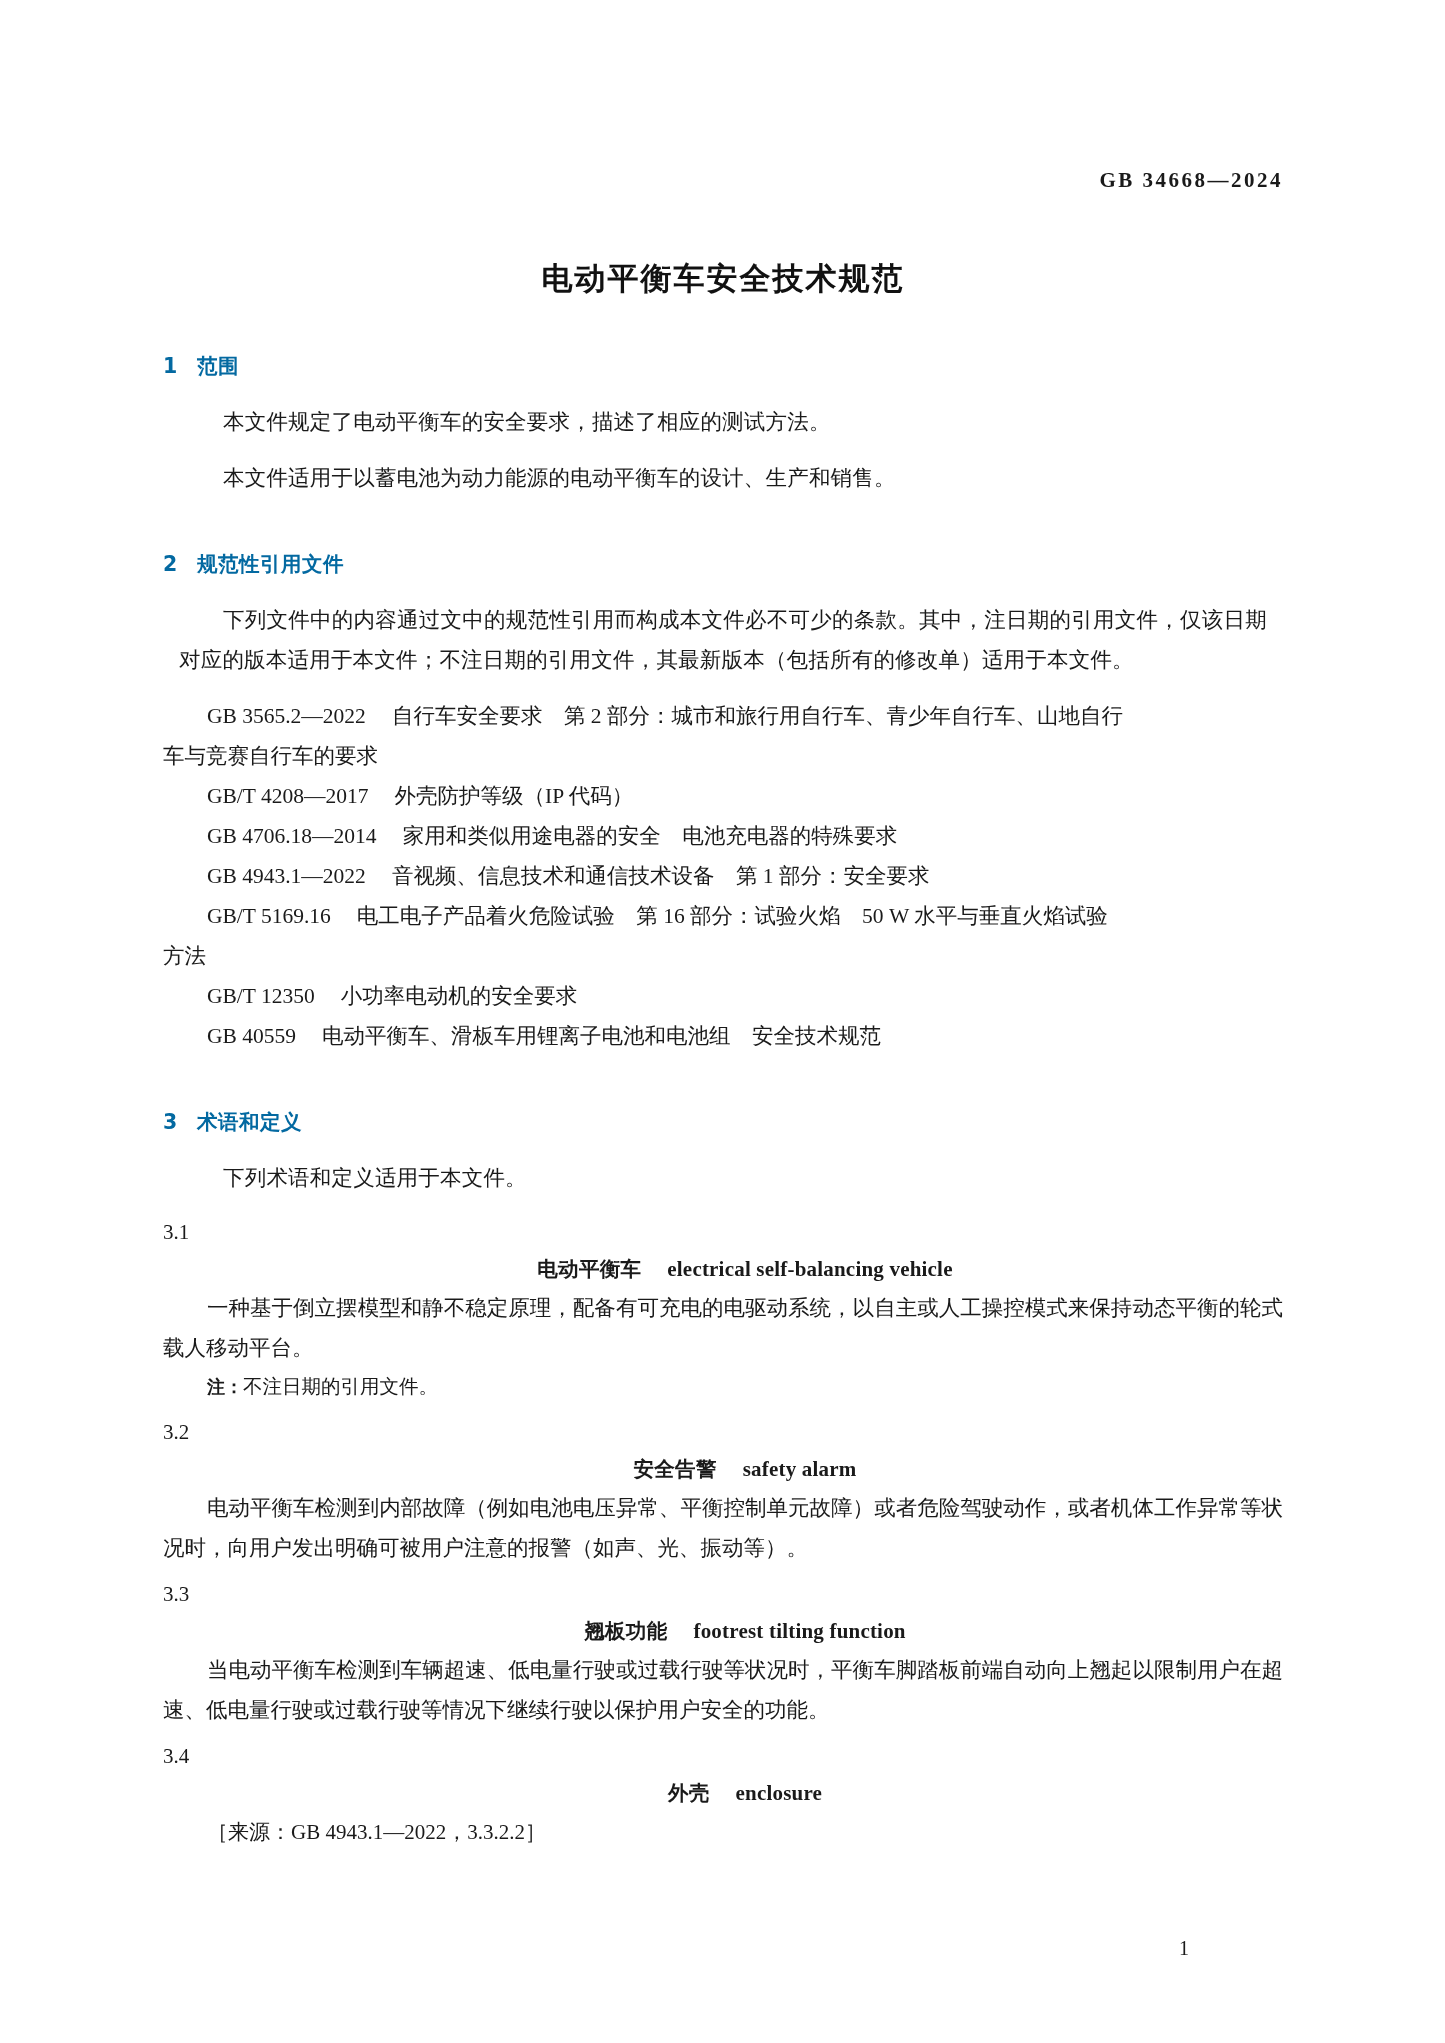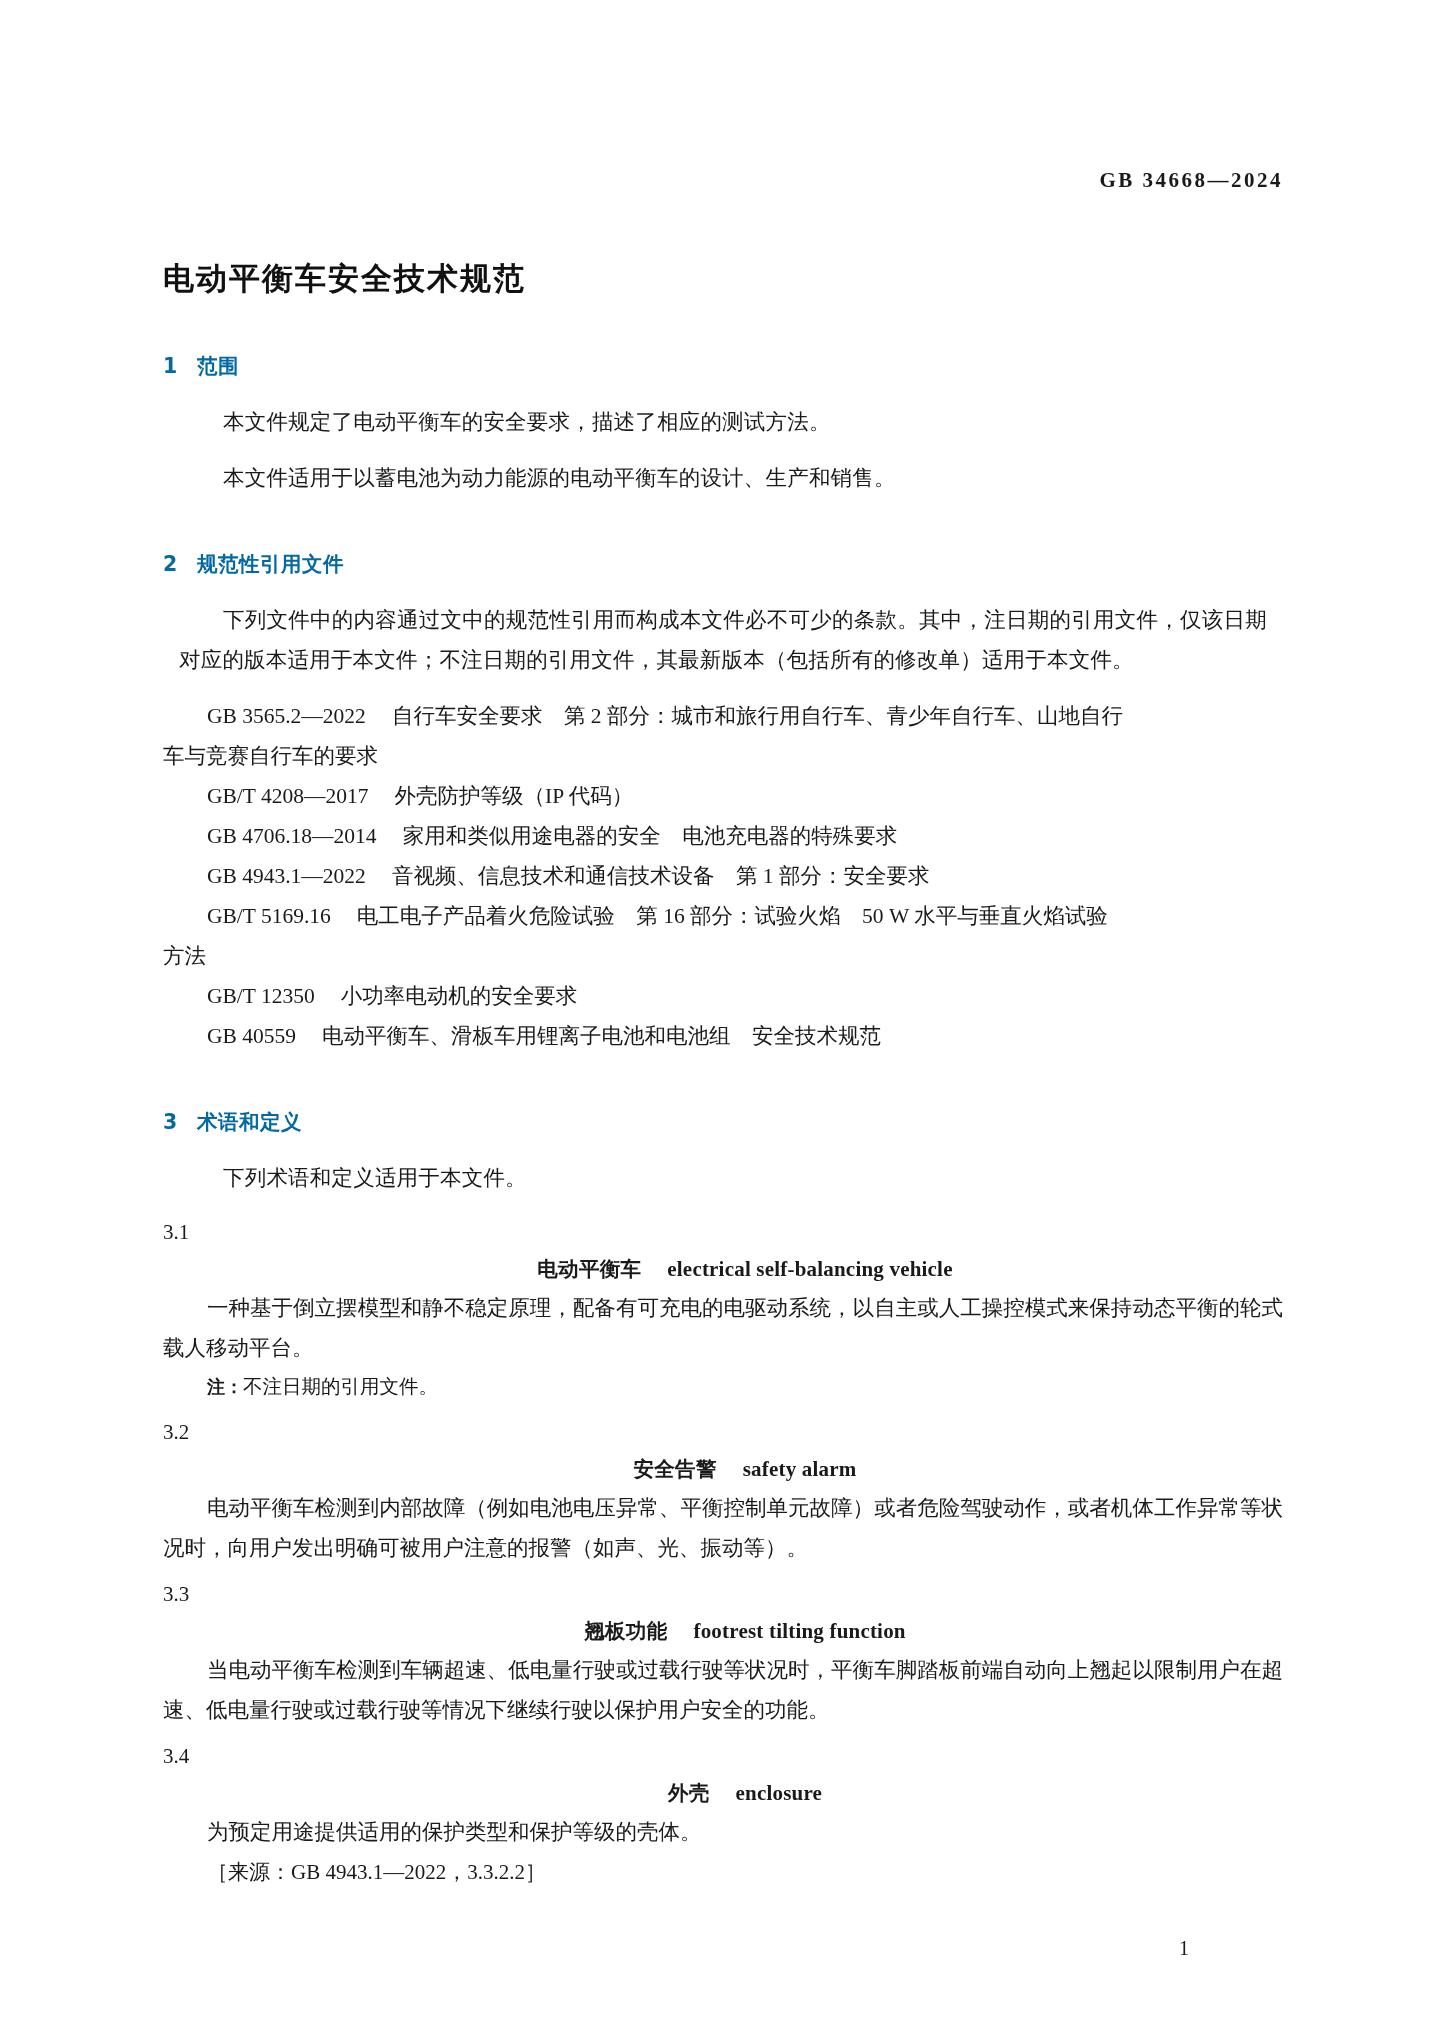--- a/index.html
+++ b/index.html
@@ -39,20 +39,21 @@
     color: #1a1a1a;
     font-weight: 600;
   }
   .header .std-code {
     letter-spacing: 2.5px;
   }
 
   
   .doc-title {
     margin-top: 65px;
+    text-align: center;
     font-family: "DejaVu Sans", sans-serif;
     font-weight: bold;
     font-size: 31px;
     letter-spacing: 2px;
     color: #111;
   }
 
   
   .clause-h {
     margin-top: 52px;
@@ -227,19 +228,18 @@
     <div class="term-num">3.3</div>
     <div class="term-name">
       <span>翘板功能</span><span class="en">footrest tilting function</span>
     </div>
     <div class="term-def">当电动平衡车检测到车辆超速、低电量行驶或过载行驶等状况时，平衡车脚踏板前端自动向上翘起以限制用户在超速、低电量行驶或过载行驶等情况下继续行驶以保护用户安全的功能。</div>
 
     <div class="term-num">3.4</div>
     <div class="term-name">
       <span>外壳</span><span class="en">enclosure</span>
     </div>
-    <div class="term-def">为预定用途提供适用的保护类型和保护等级的壳体。</div>
     <div class="source">［来源：GB 4943.1—2022，3.3.2.2］</div>
 
   </div>
 
   <div class="page-num">1</div>
 </div>
 
 </body></html>

